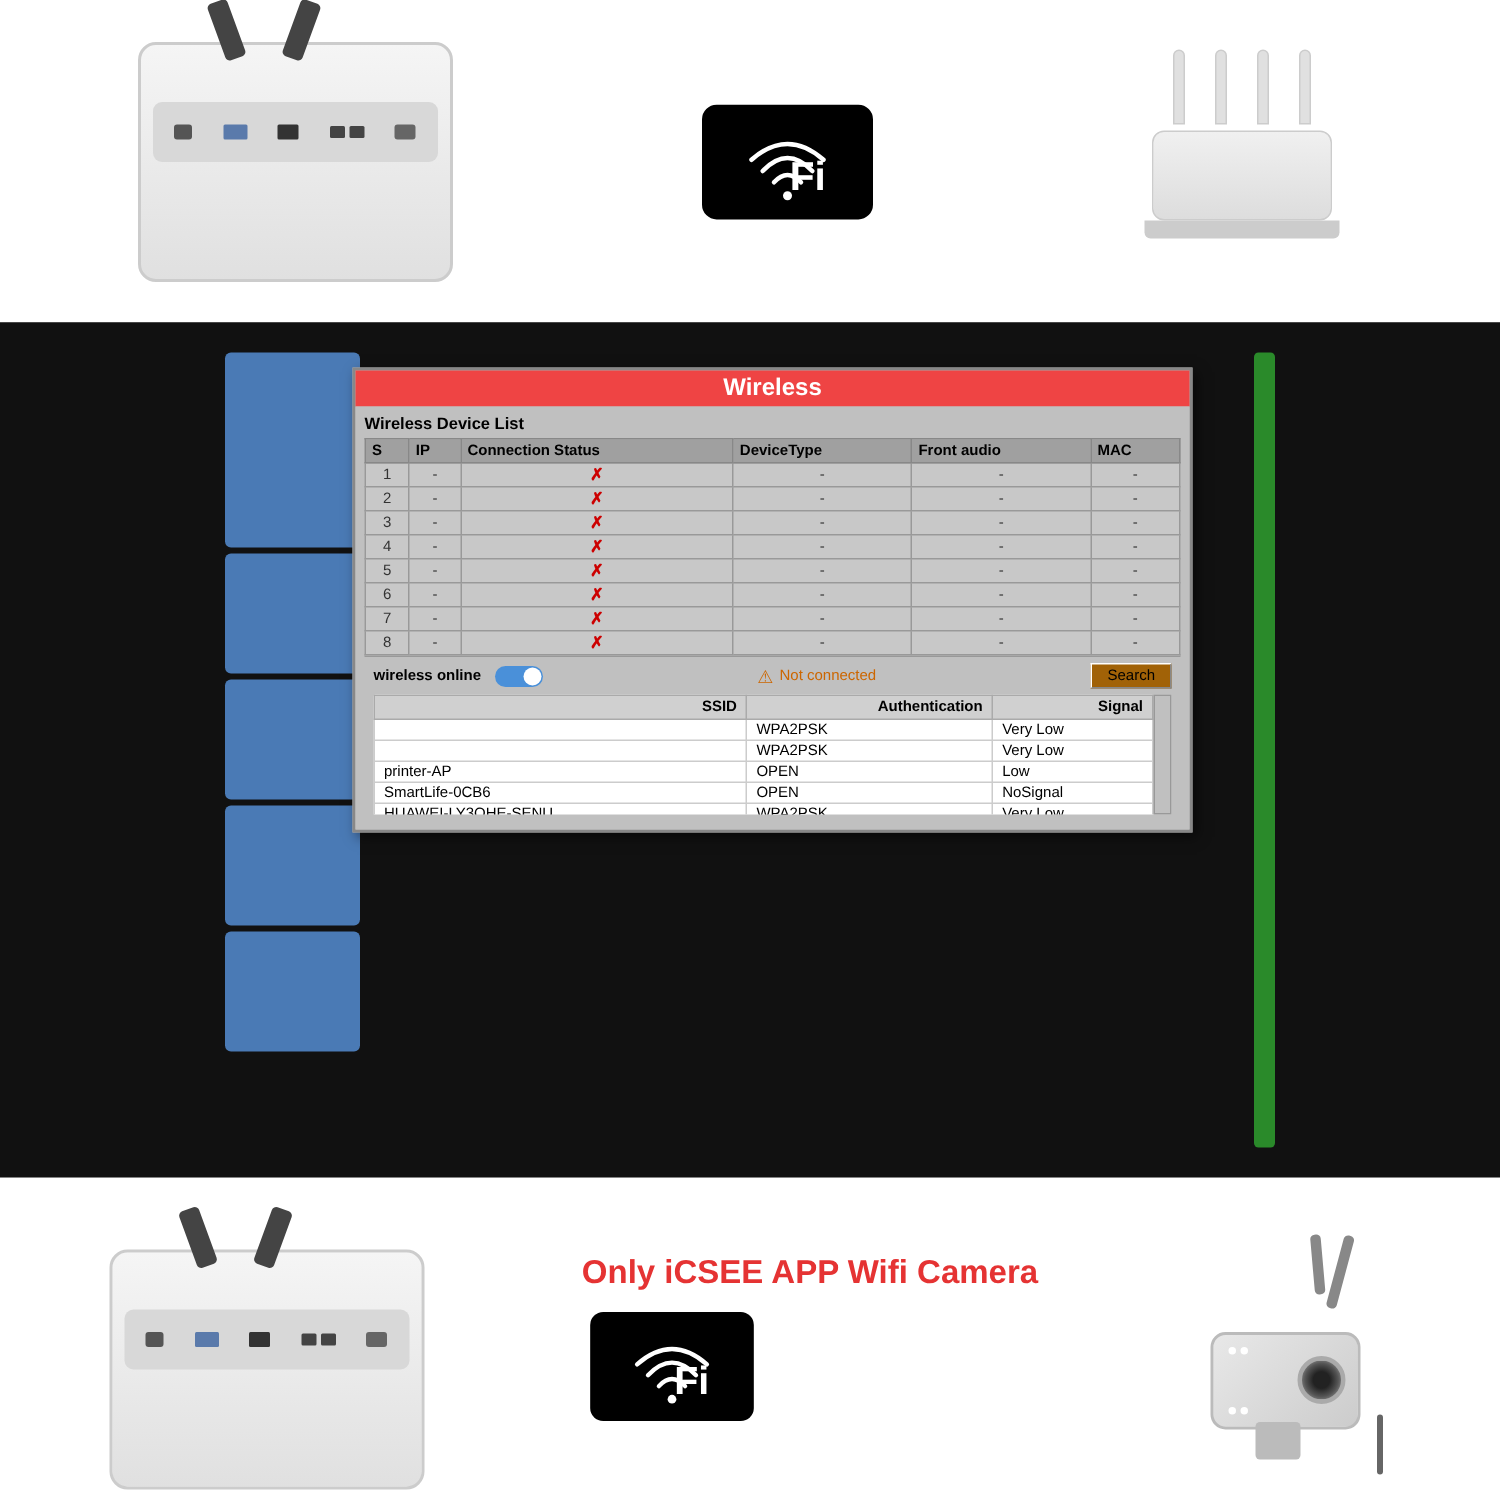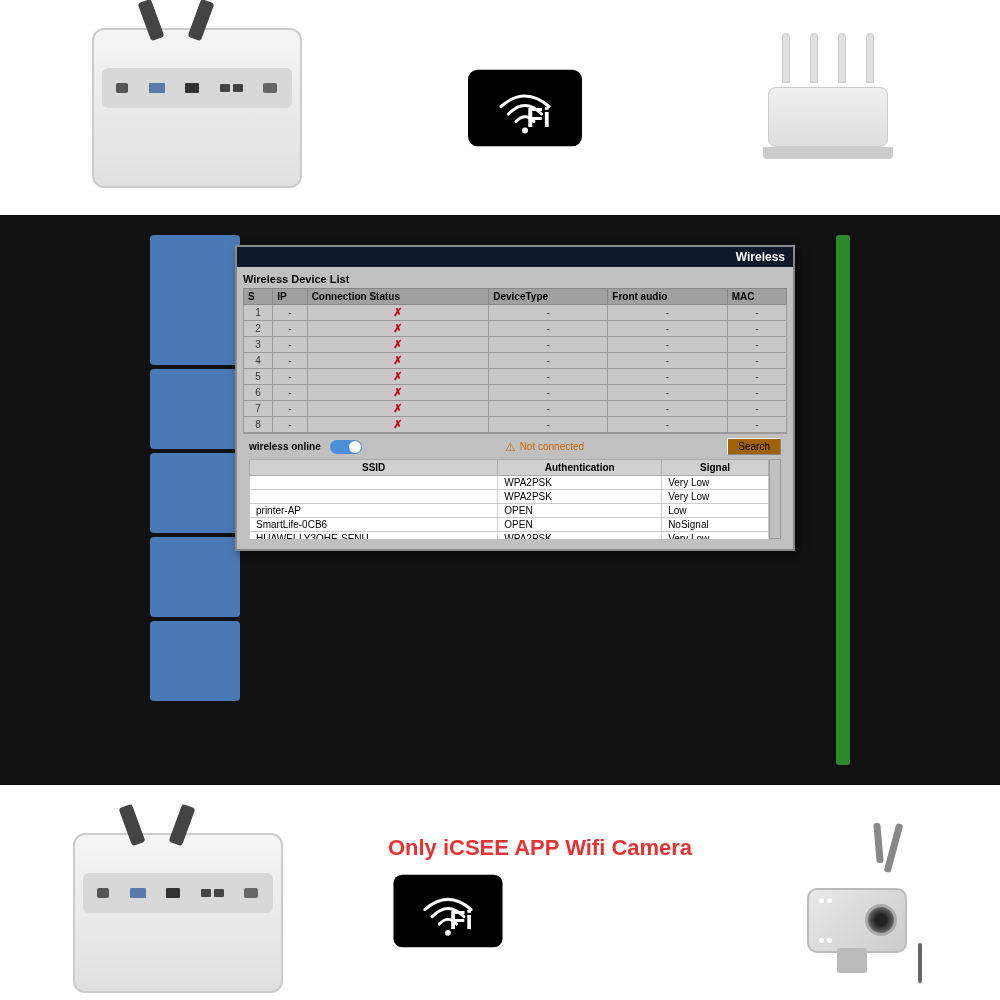--- a/index.html
+++ b/index.html
@@ -64,26 +64,26 @@
       position: absolute;
       left: 235px;
       top: 30px;
       width: 560px;
       background: #c0c0c0;
       border: 2px solid #888;
       box-shadow: 3px 3px 8px rgba(0,0,0,0.5);
     }
 
     .dialog-titlebar {
-      background: #0f172a;
+      background: #ef4444;
       color: #fff;
-      font-size: 12px;
+      font-size: 16px;
       font-weight: bold;
       padding: 3px 8px;
-      text-align: right;
+      text-align: center;
     }
 
     .dialog-body {
       padding: 6px;
       background: #c0c0c0;
     }
 
     .section-label {
       font-size: 11px;
       font-weight: bold;
@@ -210,21 +210,21 @@
       width: 100%;
       border-collapse: collapse;
       font-size: 10px;
       background: #fff;
     }
 
     .ssid-table th {
       background: #d0d0d0;
       border: 1px solid #aaa;
       padding: 2px 6px;
-      text-align: center;
+      text-align: right;
       font-size: 10px;
     }
 
     .ssid-table td {
       border: 1px solid #ccc;
       padding: 1px 6px;
       font-size: 10px;
     }
 
     .ssid-wrapper {

